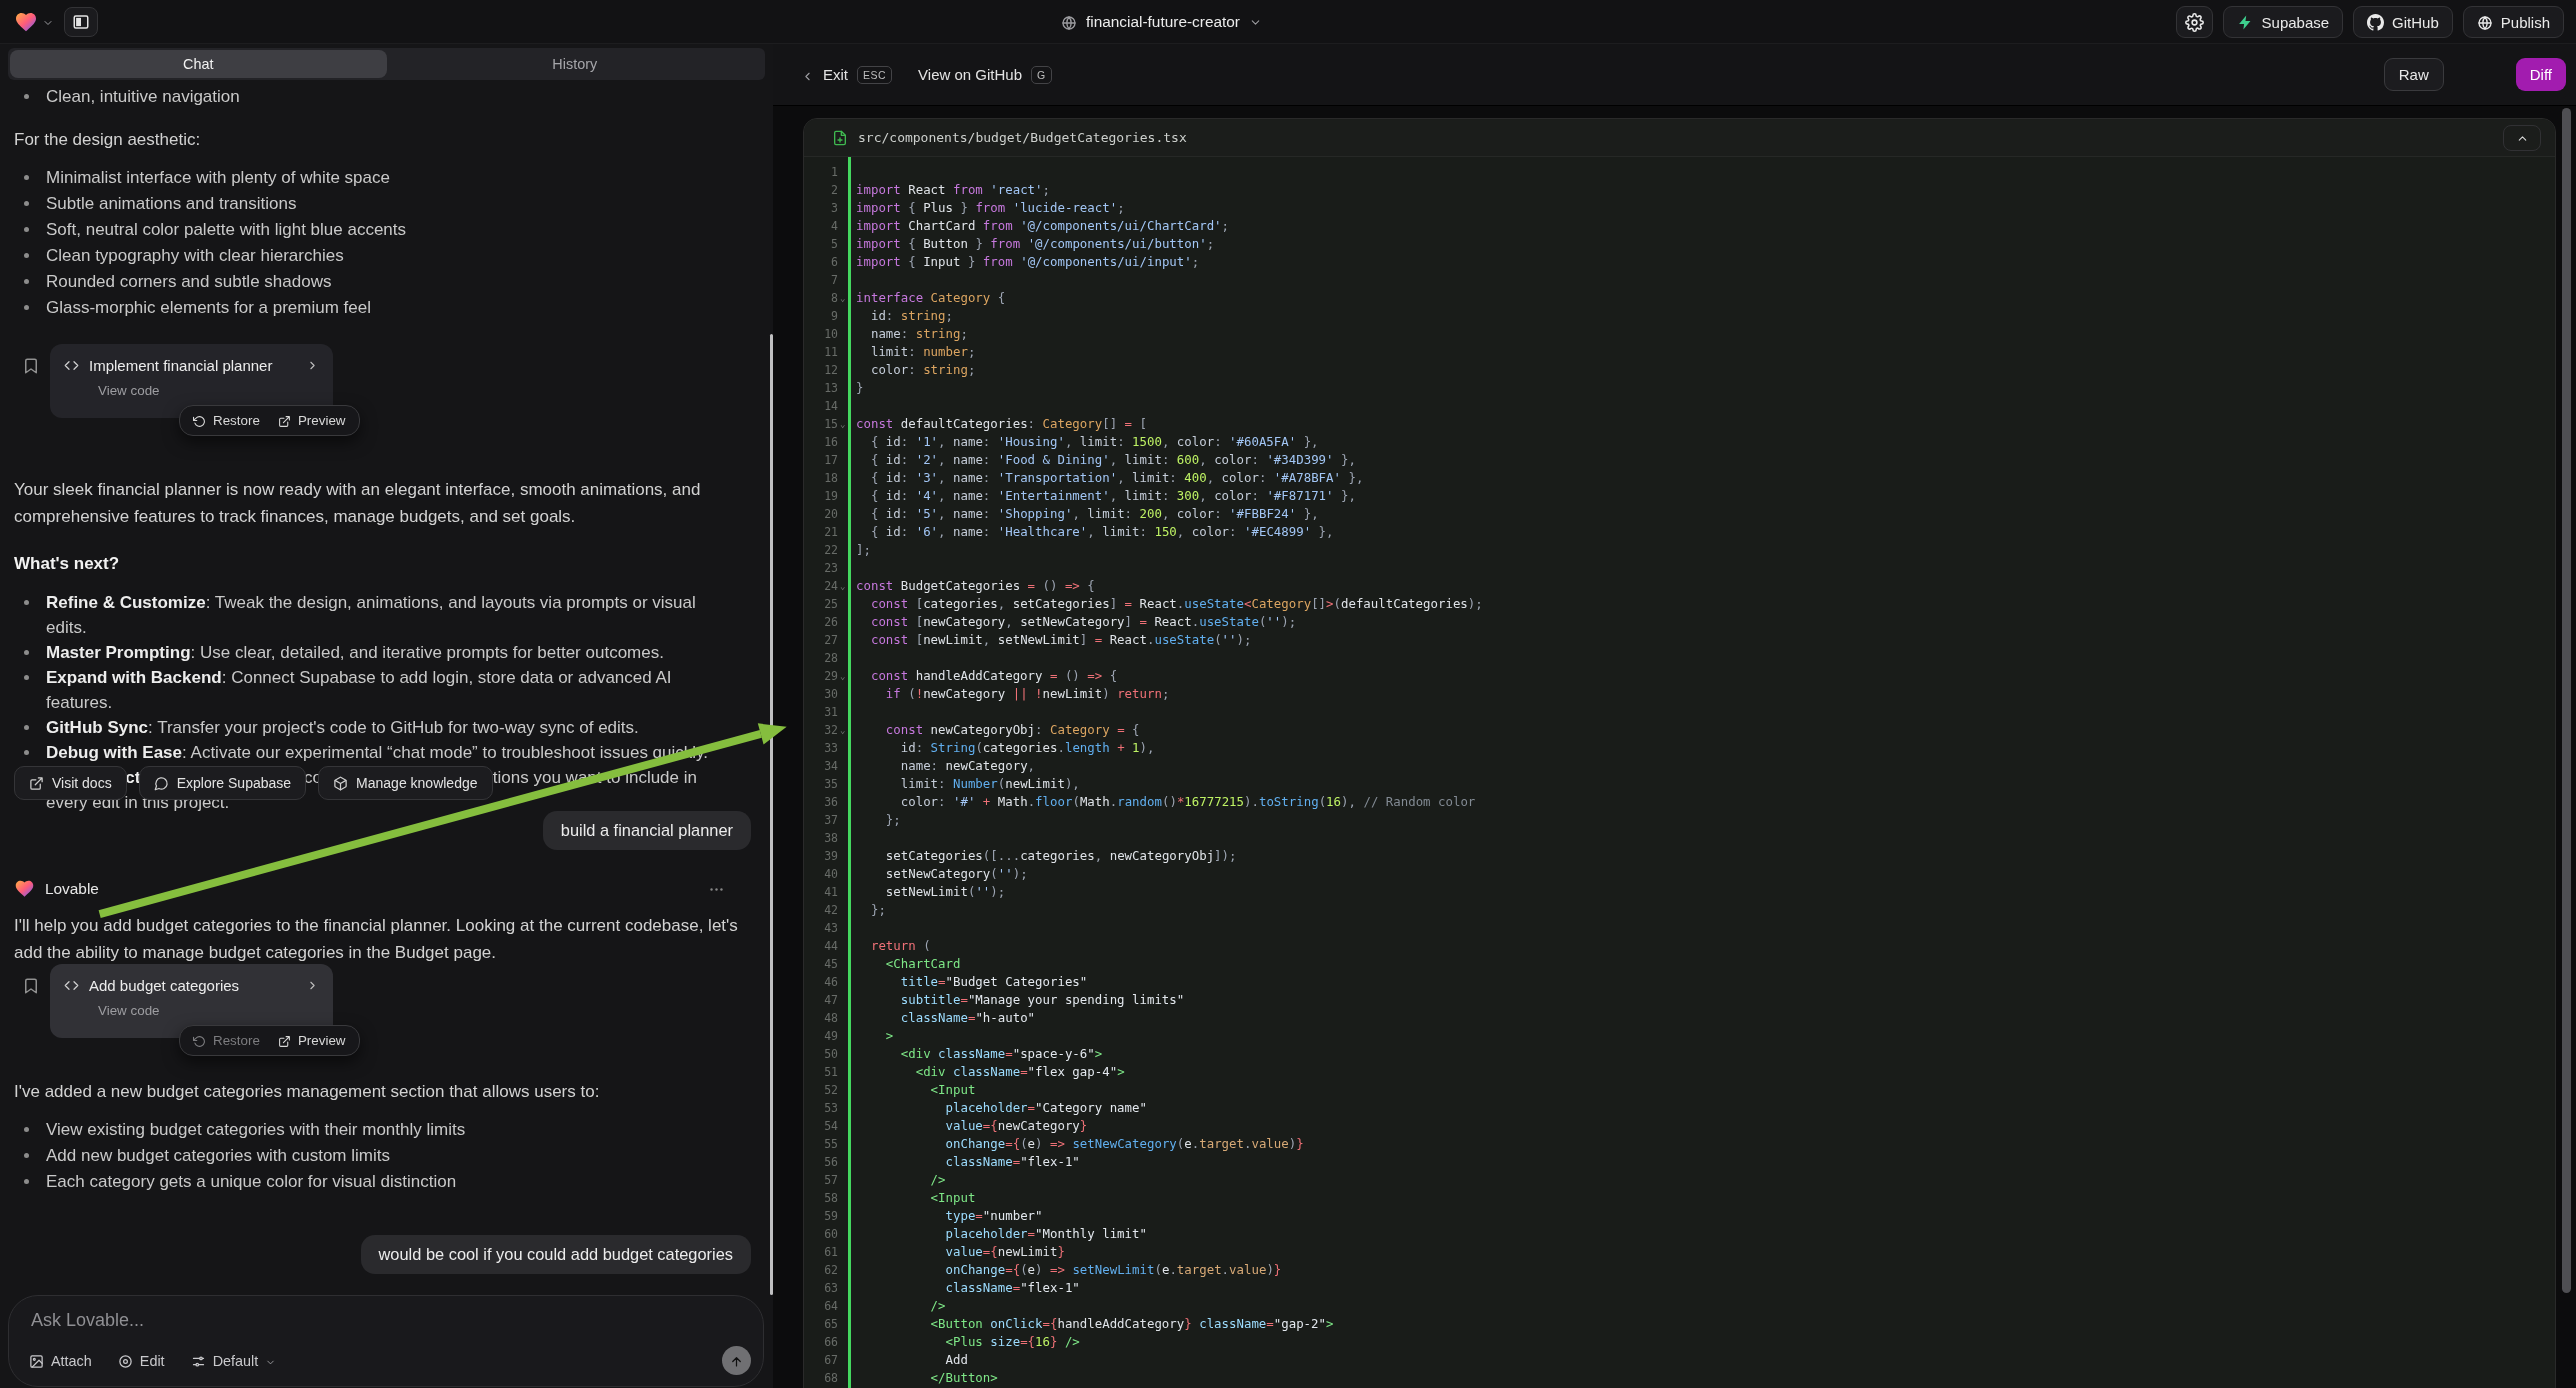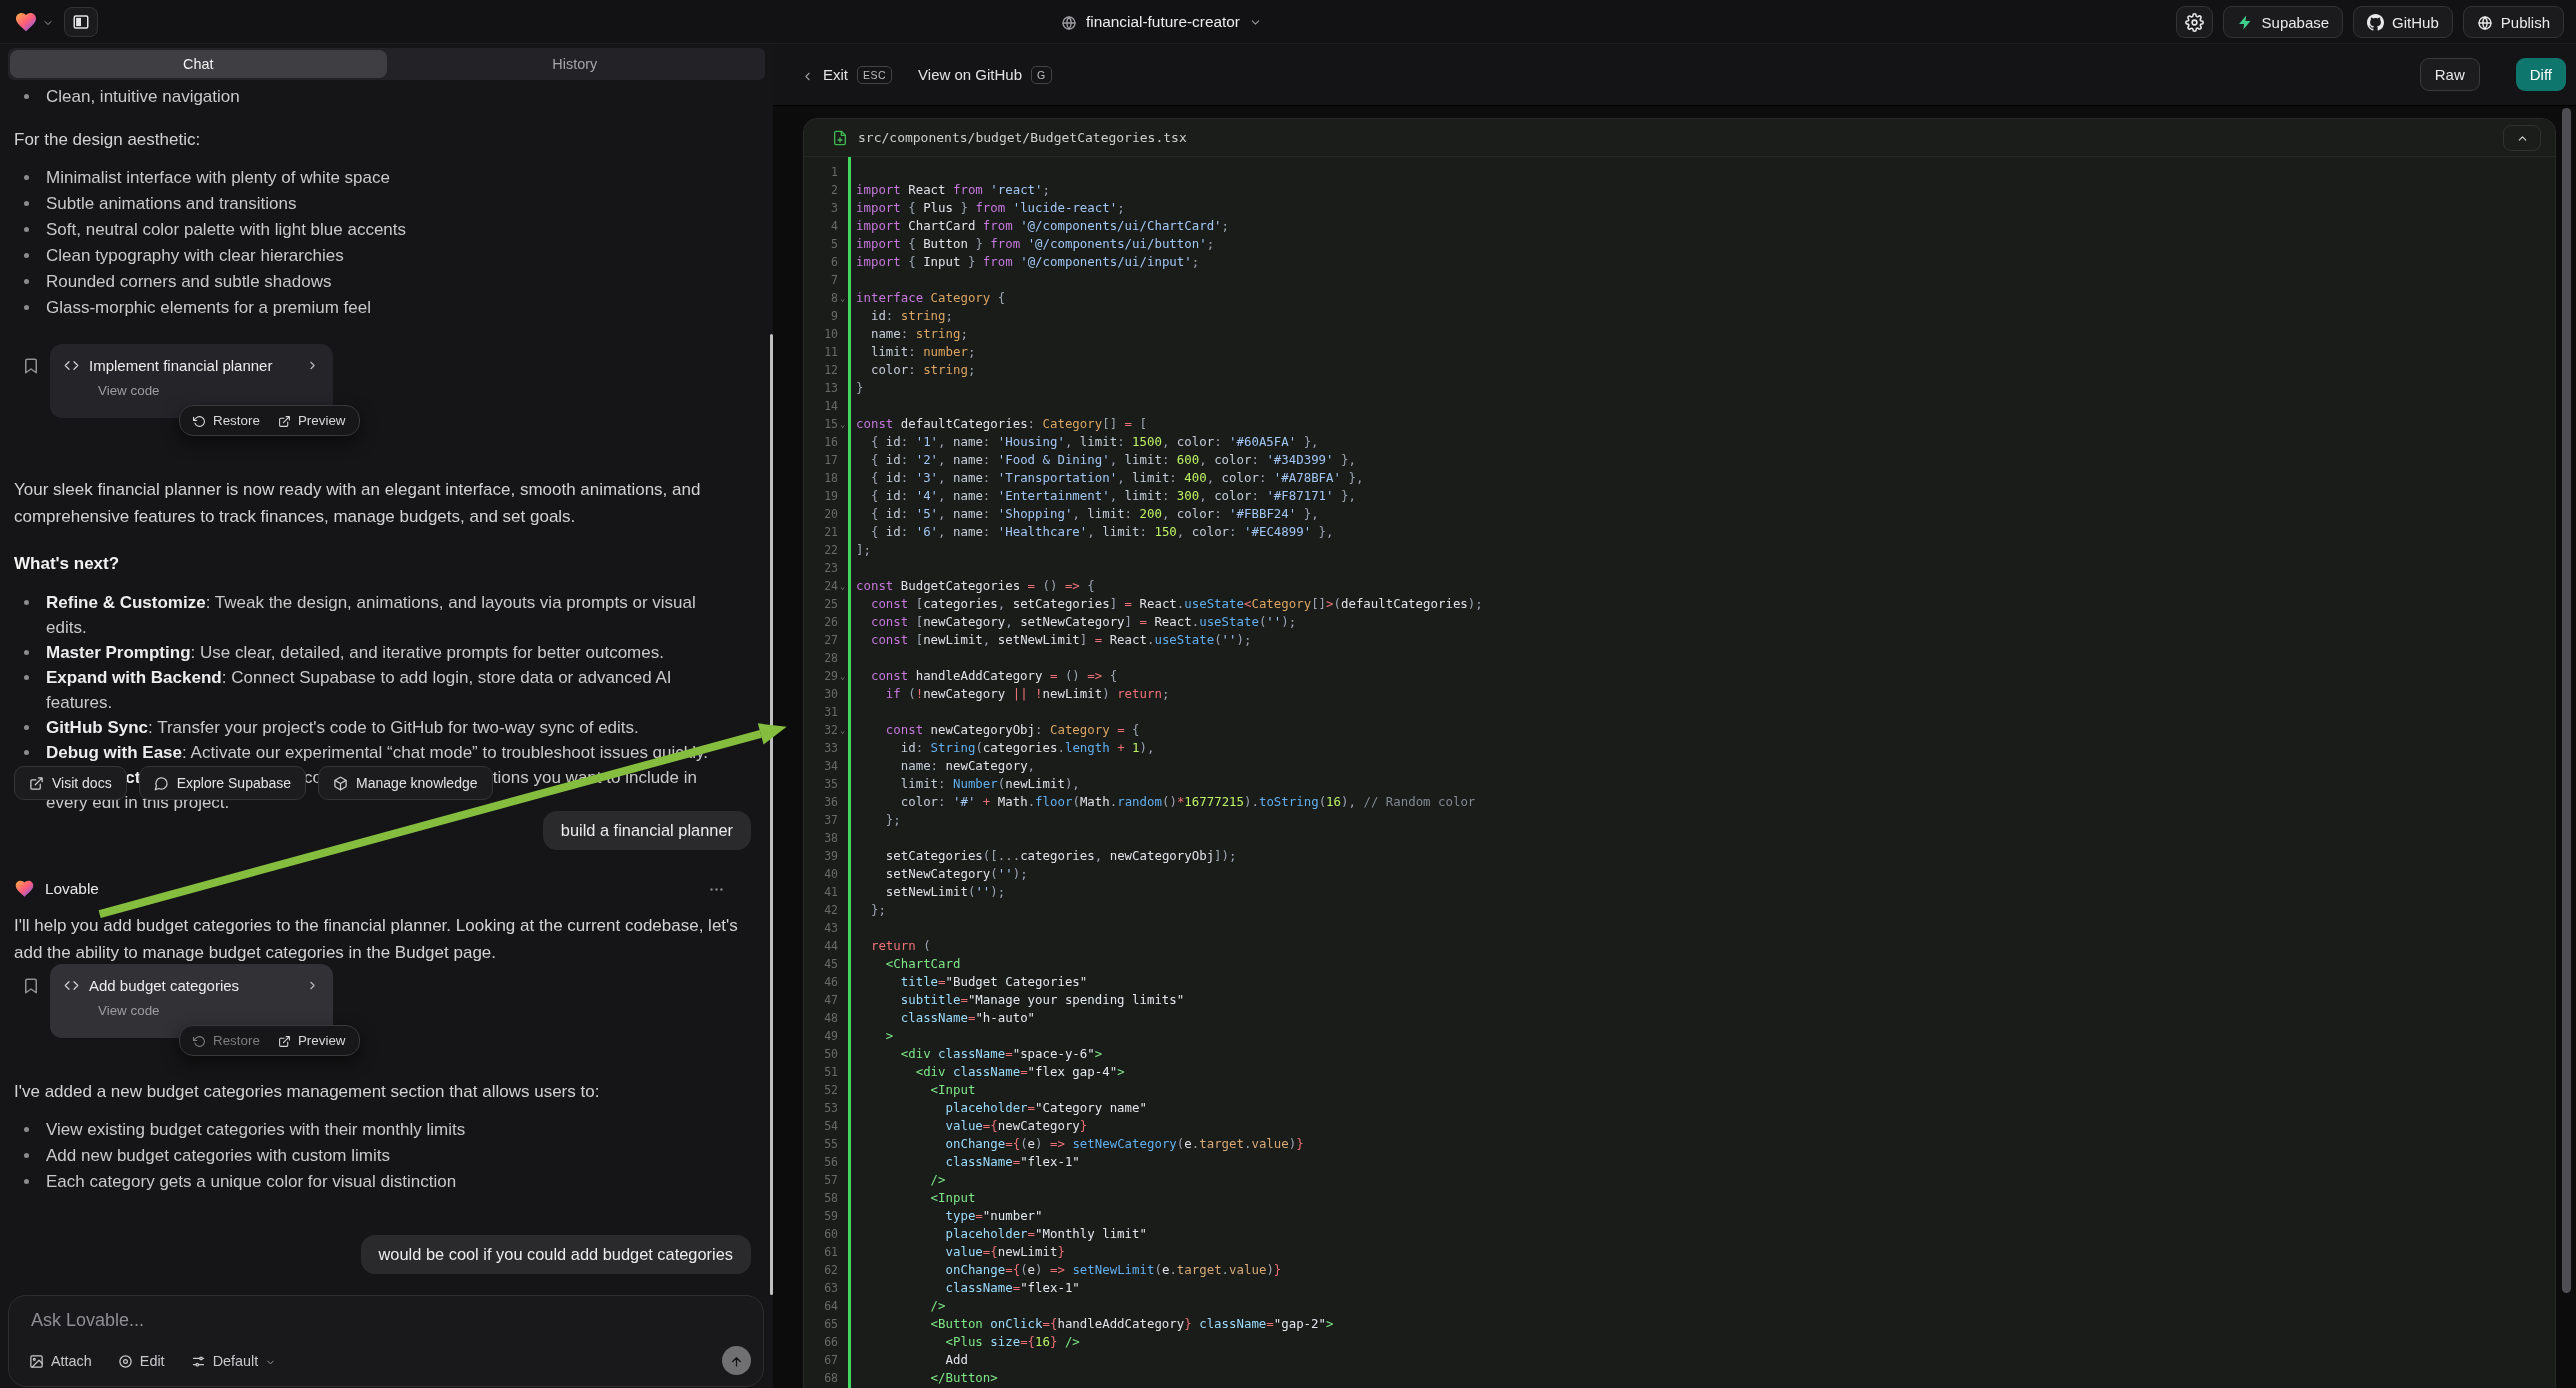--- a/index.html
+++ b/index.html
@@ -43,37 +43,37 @@
   .bm { position:absolute; left:8px; top:12px; color:#919191; }
   .vcard { position:absolute; left:36px; top:0; width:283px; height:74px; background:#242429; border-radius:12px; padding:12px 14px; cursor:pointer; }
   .vcard.active { background:#313136; }
   .vc-row { display:flex; align-items:center; gap:10px; }
   .vc-title { font-size:15px; color:#ececec; flex:1; }
   .vc-link { margin-left:34px; margin-top:9px; font-size:13.4px; color:#9d9da1; cursor:pointer; }
   .vbar { position:absolute; left:165px; top:61px; display:inline-flex; gap:18px; padding:7px 13px; background:#17171a; border:1px solid #39393c; border-radius:14px; box-shadow:0 6px 16px rgba(0,0,0,.55); z-index:3; }
   .vbar .vb-item { display:inline-flex; align-items:center; gap:7px; font-size:13.4px; color:#d8d8d8; cursor:pointer; white-space:nowrap; }
   .vbar .vb-item.dim { color:#7c7c7f; }
   
-  .composer { position:absolute; left:8px; top:1251px; width:756px; height:92px; background:#19191c; border:1px solid #2e2e31; border-radius:18px; }
+  .composer { position:absolute; left:8px; top:1251px; width:756px; height:92px; background:#19191c; border:1px solid #2e2e31; border-radius:30px; }
   .composer input { position:absolute; left:22px; top:14px; width:597px; background:transparent; border:none; outline:none; font-size:18px; color:#e6e6e6; font-family:"Liberation Sans",sans-serif; }
   .composer input::placeholder { color:#8f8f93; }
   .comp-row { position:absolute; left:20px; right:12px; bottom:10px; height:30px; display:flex; align-items:center; gap:26px; }
   .comp-item { display:inline-flex; align-items:center; gap:7px; font-size:14.4px; color:#c9c9cc; cursor:pointer; }
   .send-btn { position:absolute; right:0; top:0; width:29px; height:29px; border-radius:50%; background:#707073; display:flex; align-items:center; justify-content:center; color:#101010; cursor:pointer; }
   .chat-scrollbar { position:absolute; right:0; top:290px; width:3px; height:961px; background:#dededf; border-radius:2px; opacity:.85; }
 
   
   #code-panel { position:absolute; left:773px; top:44px; right:0; bottom:0; background:#0c0c0d; }
   .code-header { position:absolute; left:0; top:0; right:0; height:62px; background:#141416; border-bottom:1px solid #000; display:flex; align-items:center; padding:0 10px 0 28px; gap:26px; }
   .hdr-item { display:inline-flex; align-items:center; gap:9px; font-size:15px; color:#e3e3e3; cursor:pointer; }
   .kbd { font-size:10.5px; color:#bdbdbd; border:1px solid #434346; border-radius:5px; padding:2px 5px; letter-spacing:0.5px; }
   .hdr-spacer { flex:1; }
   .hbtn { height:33px; display:inline-flex; align-items:center; padding:0 14px; border-radius:9px; font-size:15px; cursor:pointer; }
   .hbtn.raw { border:1px solid #3a3a3d; background:#1c1c1f; color:#e8e8e8; }
-  .hbtn.diff { background:#0f766e; color:#fff; }
+  .hbtn.diff { background:#a21caf; color:#fff;margin-left:36px; }
   .file-card { position:absolute; left:30px; top:74px; width:1753px; bottom:-4px; background:#191c19; border:1px solid #2a2a2a; border-radius:14px 14px 0 0; overflow:hidden; }
   .file-bar { position:absolute; left:0; top:0; right:0; height:38px; background:#1b1d1b; border-bottom:1px solid #262826; display:flex; align-items:center; padding:0 14px 0 28px; gap:10px; }
   .file-path { font-family:"DejaVu Sans Mono",monospace; font-size:13px; color:#cdd0cd; flex:1; }
   .collapse-btn { width:38px; height:26px; border:1px solid #313134; border-radius:8px; display:flex; align-items:center; justify-content:center; color:#d8d8d8; cursor:pointer; }
   #code-lines { position:absolute; left:0; top:38px; right:0; bottom:0; padding-top:6px; font-family:"DejaVu Sans Mono",monospace; font-size:12.4px; }
   .code-line { height:18px; line-height:18px; white-space:pre; position:relative; }
   .ln { position:absolute; left:0; width:34px; text-align:right; color:#686c68; font-size:11.5px; }
   .fold { position:absolute; left:36px; top:0; color:#7a7a7a; font-size:9px; }
   .lt { position:absolute; left:52px; top:0; }
   .diff-bar { position:absolute; left:44px; top:38px; bottom:0; width:3px; background:#44d75f; z-index:2; }

